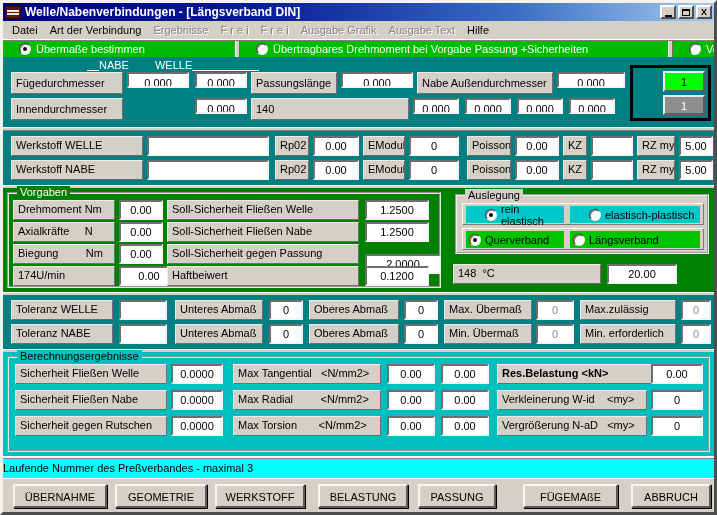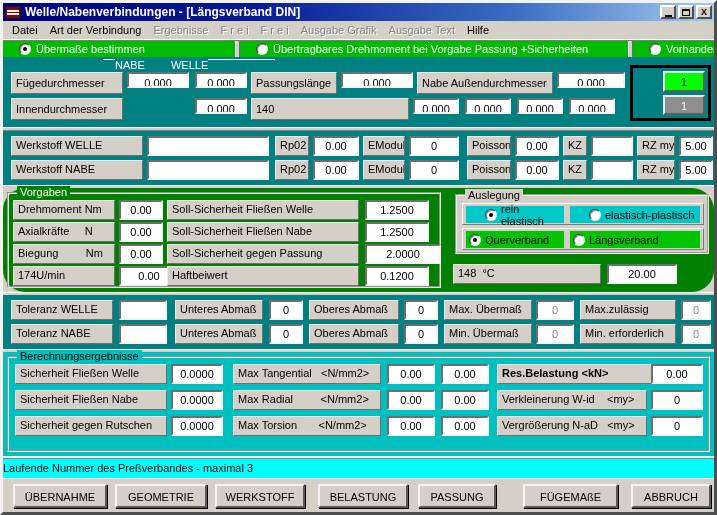--- a/index.html
+++ b/index.html
@@ -34,38 +34,38 @@
   .mode-div { width:5px; background:#D4D0C8; border-left:1px solid #fff; border-right:1px solid #6a6a6a; }
   .radio { width:12px; height:12px; border-radius:50%; background:#fff; flex:none;
     border:1px solid; border-color:#404040 #f0f0f0 #f0f0f0 #404040;
     box-shadow:inset 1px 1px 0 #909090; position:relative; margin-right:5px; }
   .radio.checked::after { content:""; position:absolute; left:3px; top:3px; width:4px; height:4px;
     border-radius:50%; background:#000; }
 
   
   .sec { position:relative; width:711px; }
   .teal { background:#008080; }
-  .greenbg { background:#008000;border-radius:22px; }
+  .greenbg { background:#008000; }
   .cyanbg { background:#00BFBF; }
   .sep { height:4px; background:#D4D0C8; border-top:1px solid #fff; border-bottom:1px solid #808080; }
   .sep3 { height:3px; background:#D4D0C8; border-top:1px solid #fff; }
   .sep2 { height:2px; background:#fff; }
 
   .lbl { position:absolute; height:22px; background:#D4D0C8; color:#000; padding:4px 0 0 4px;
     border:1px solid; border-color:#ecebe6 #6e6e6e #6e6e6e #ecebe6; white-space:pre; overflow:hidden; }
   .inp { position:absolute; height:16px; background:#fff; color:#000; text-align:center; padding-top:3px;
     border:2px solid; border-color:#6e6e6e #f4f4f4 #f4f4f4 #6e6e6e; overflow:hidden; }
   .h20 { height:20px; padding-top:2px; }
   .dis { color:#8a8a8a; }
 
   .gbox { position:absolute; border:2px groove #e8e6e0; }
   .gbox-title { position:absolute; top:-8px; left:8px; padding:0 3px; white-space:nowrap; }
 
   
-  .geo-head { position:absolute; left:100px; top:2px; width:172px; display:flex; align-items:flex-start; color:#fff; }
+  .geo-head { position:absolute; left:84px; top:2px; width:172px; display:flex; align-items:flex-end; color:#fff; }
   .geo-head .line { height:0; border-top:1px solid #fff; }
 
   .counterbox { position:absolute; border:3px solid #000; background:#008080; }
   .counter-cell { position:absolute; text-align:center; padding-top:3px;
     border:2px solid; border-color:#ececec #5e5e5e #5e5e5e #ececec; }
   .counter-active { background:#00FF00; color:#000; }
   .counter-inactive { background:#8e8e8e; color:#fff; }
 
   
   .aus-panel { position:absolute; background:#D4D0C8; border:2px groove #f0efeb; }
@@ -113,21 +113,21 @@
     <span class="menu-item">Ausgabe Text</span>
     <span class="menu-item enabled">Hilfe</span>
   </div>
 
   <div class="modebar">
     <div class="mode-seg" style="width:232px">
       <span class="radio checked"></span>
       <span>Übermaße bestimmen</span>
     </div>
     <div class="mode-div"></div>
-    <div class="mode-seg" style="width:388px">
+    <div class="mode-seg" style="width:428px">
       <span class="radio"></span>
       <span>Übertragbares Drehmoment bei Vorgabe Passung +Sicherheiten</span>
     </div>
     <div class="mode-div"></div>
     <div class="mode-seg" style="flex:1">
       <span class="radio"></span>
       <span>Vorhandene Sicherheiten</span>
     </div>
   </div>
 
@@ -203,21 +203,21 @@
     <div class="inp h20" style="left:362px;top:12px;width:64px">1.2500</div>
 
     <div class="lbl h20" style="left:10px;top:34px;width:102px">Axialkräfte     N</div>
     <div class="inp h20" style="left:116px;top:34px;width:44px">0.00</div>
     <div class="lbl h20" style="left:164px;top:34px;width:192px">Soll-Sicherheit Fließen Nabe</div>
     <div class="inp h20" style="left:362px;top:34px;width:64px">1.2500</div>
 
     <div class="lbl h20" style="left:10px;top:56px;width:102px">Biegung         Nm</div>
     <div class="inp h20" style="left:116px;top:56px;width:44px">0.00</div>
     <div class="lbl h20" style="left:164px;top:56px;width:192px">Soll-Sicherheit gegen Passung</div>
-    <div class="inp h20" style="left:362px;top:56px;width:76px">2.0000</div>
+    <div class="inp h20" style="left:362px;top:66px;width:76px">2.0000</div>
 
     <div class="lbl h20" style="left:10px;top:78px;width:102px">174U/min</div>
     <div class="inp h20" style="left:116px;top:78px;width:60px">0.00</div>
     <div class="lbl h20" style="left:164px;top:78px;width:192px">Haftbeiwert</div>
     <div class="inp h20" style="left:362px;top:78px;width:64px">0.1200</div>
 
     <div class="aus-panel" style="left:452px;top:6px;width:254px;height:60px">
       <span class="gbox-title" style="background:#D4D0C8;color:#000;top:-7px">Auslegung</span>
       <div class="aus-row" style="left:5px;top:7px;width:242px;height:22px">
         <div class="chip chip-cyan" style="left:3px;width:98px">

